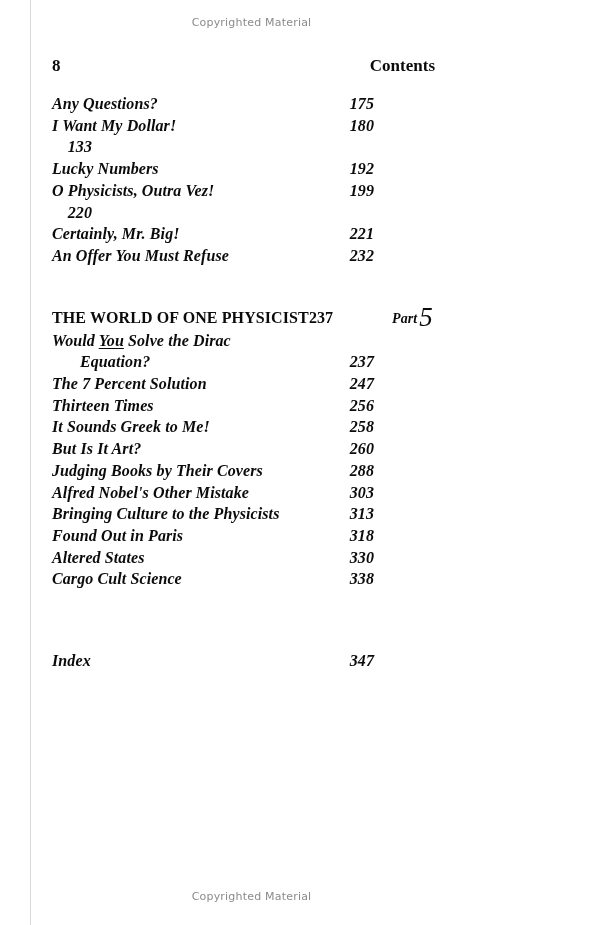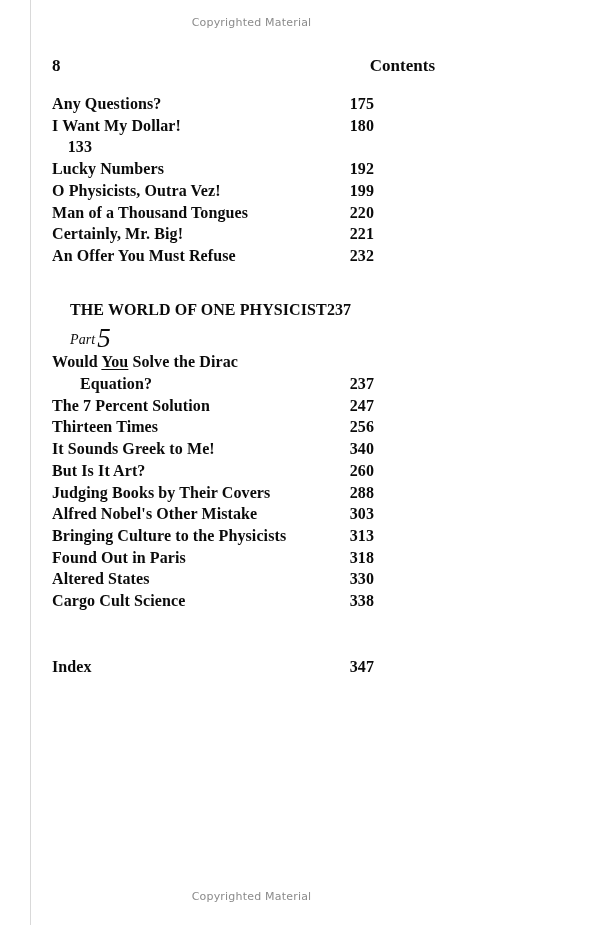--- a/index.html
+++ b/index.html
@@ -56,62 +56,62 @@
     top: 93px;
     left: 52px;
     font-size: 16px;
     font-weight: bold;
     letter-spacing: 0.1px;
   }
   .toc-row {
     display: flex;
     width: 322px;
     line-height: 21.7px;
+    font-style: italic;
   }
   .toc-row .title { flex: 1; white-space: nowrap; }
   .toc-row .pg {
     width: 40px;
     text-align: right;
     flex: none;
   }
   .toc-row.indent .title { padding-left: 28px; }
 
   .u {
     text-decoration: underline;
     text-underline-offset: 2px;
   }
 
   .heading-row {
     display: flex;
     align-items: baseline;
     margin-top: 32px;
-    flex-direction: column;
   }
   .heading-row .measure {
     display: flex;
     width: 322px;
     line-height: 21.7px;
   }
   .part-marker {
     margin-left: 18px;
     font-style: italic;
     white-space: nowrap;
   }
   .part-label {
     font-size: 14px;
-    font-weight: normal;
+    font-weight: bold;
   }
   .part-number {
     font-size: 27px;
     font-weight: normal;
     margin-left: 2px;
     position: relative;
     top: 3px;
   }
-  #index-row { margin-top: 44px; }
+  #index-row { margin-top: 60px; }
 </style>
 </head>
 <body>
 
 <div class="page">
   <div class="scan-line left"></div>
   <div class="scan-line right"></div>
 
   <div class="copyright top">Copyrighted Material</div>
 
@@ -135,21 +135,20 @@
         </div>
         <div class="toc-row">
           <span class="title">Lucky Numbers</span>
           <span class="pg">192</span>
         </div>
         <div class="toc-row">
           <span class="title">O Physicists, Outra Vez!</span>
           <span class="pg">199</span>
         </div>
         <div class="toc-row">
-          <span class="title">Man of a Thousand Tongues</span>
           <span class="pg">220</span>
         </div>
         <div class="toc-row">
           <span class="title">Certainly, Mr. Big!</span>
           <span class="pg">221</span>
         </div>
         <div class="toc-row">
           <span class="title">An Offer You Must Refuse</span>
           <span class="pg">232</span>
         </div>
@@ -175,21 +174,21 @@
         <div class="toc-row">
           <span class="title">The 7 Percent Solution</span>
           <span class="pg">247</span>
         </div>
         <div class="toc-row">
           <span class="title">Thirteen Times</span>
           <span class="pg">256</span>
         </div>
         <div class="toc-row">
           <span class="title">It Sounds Greek to Me!</span>
-          <span class="pg">340</span>
+          <span class="pg">258</span>
         </div>
         <div class="toc-row">
           <span class="title">But Is It Art?</span>
           <span class="pg">260</span>
         </div>
         <div class="toc-row">
           <span class="title">Judging Books by Their Covers</span>
           <span class="pg">288</span>
         </div>
         <div class="toc-row">

